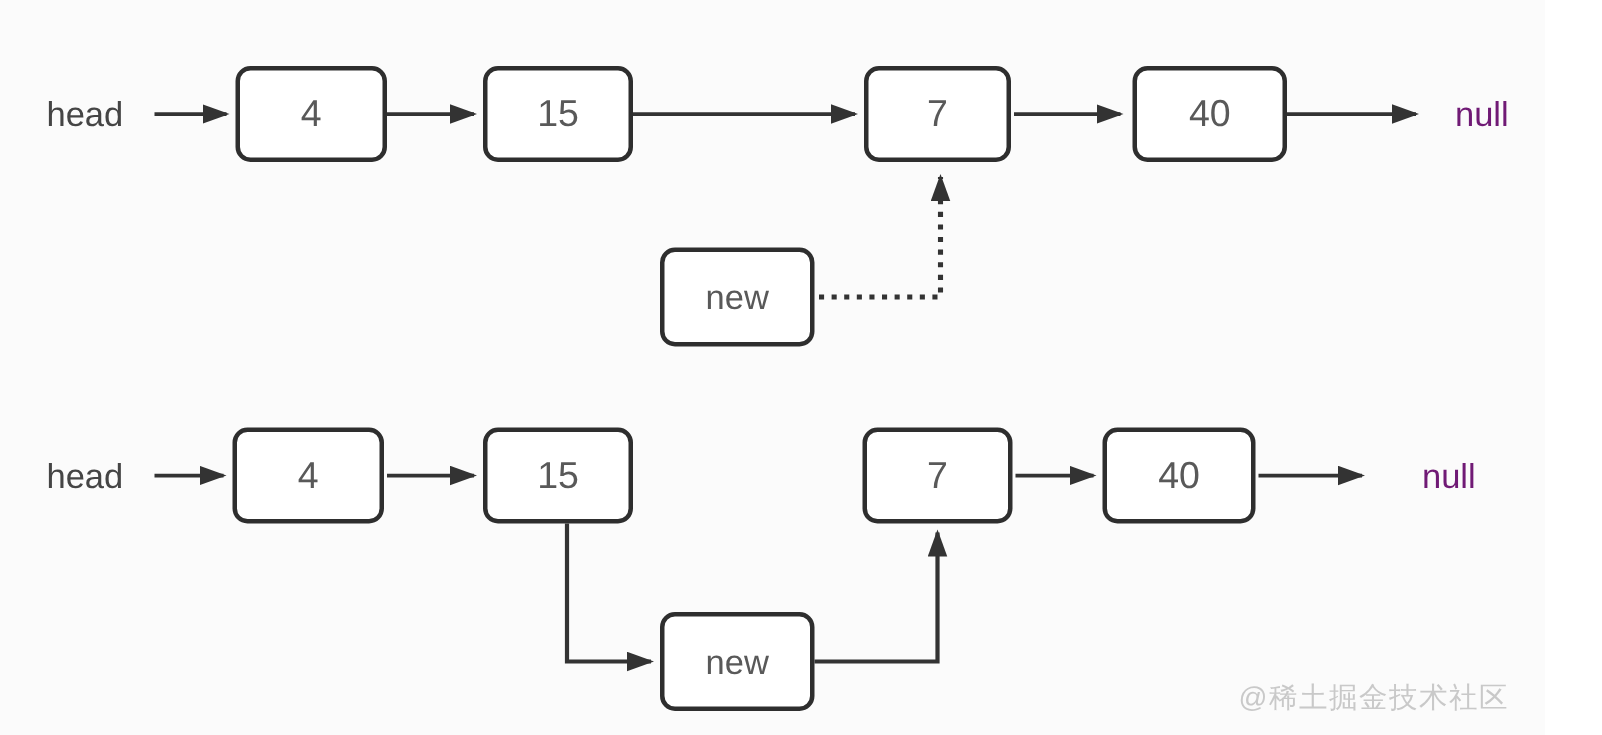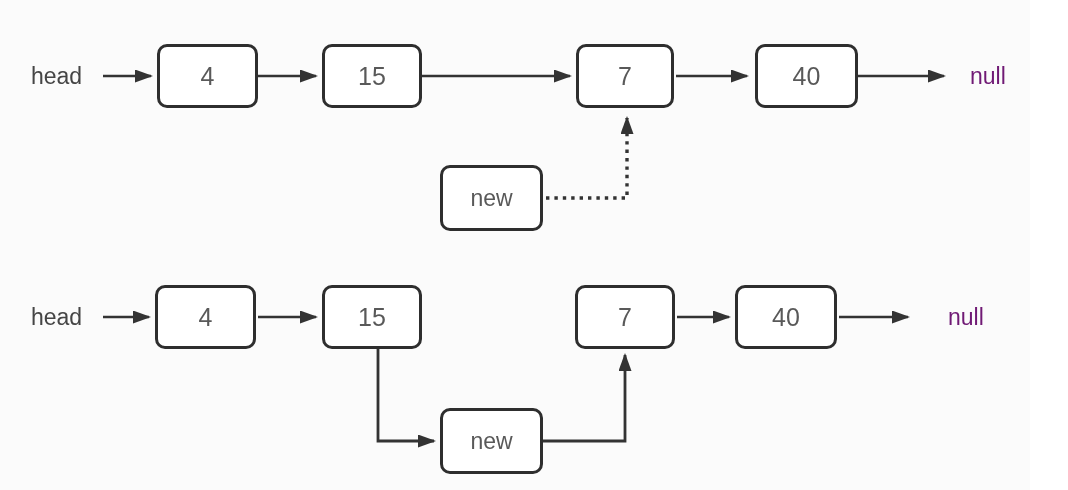--- a/index.html
+++ b/index.html
@@ -115,14 +115,15 @@
   <div class="node-box" style="left:735px; top:285px; width:102px; height:64px;">
     <span>40</span>
   </div>
 
   <div class="side-label null-label" style="left:948px; top:304px;">null</div>
 
   <div class="node-box" style="left:440px; top:408px; width:103px; height:66px; font-size:23px;">
     <span>new</span>
   </div>
 
+  <div class="watermark">@稀土掘金技术社区</div>
 
 </div>
 
 </body></html>

